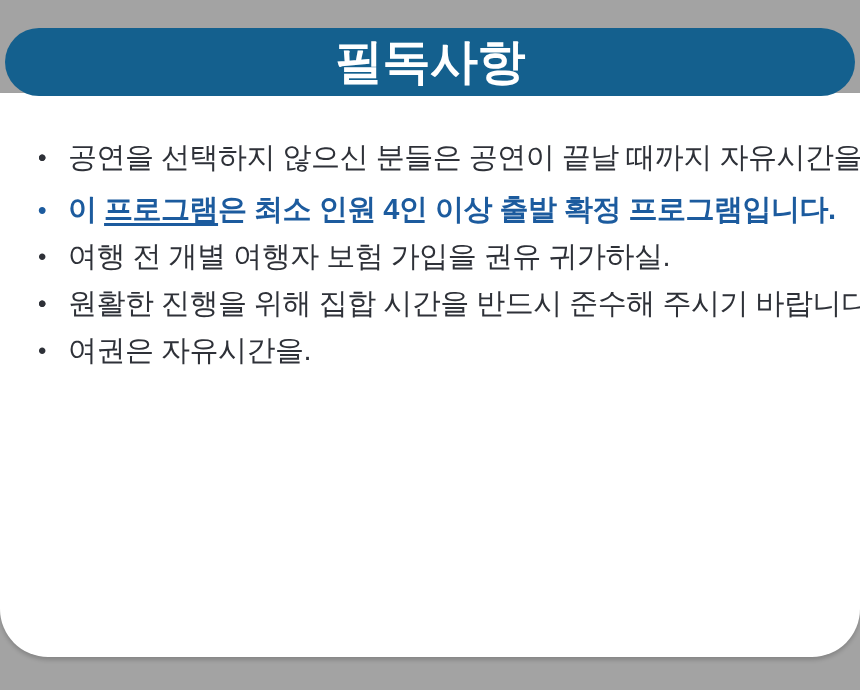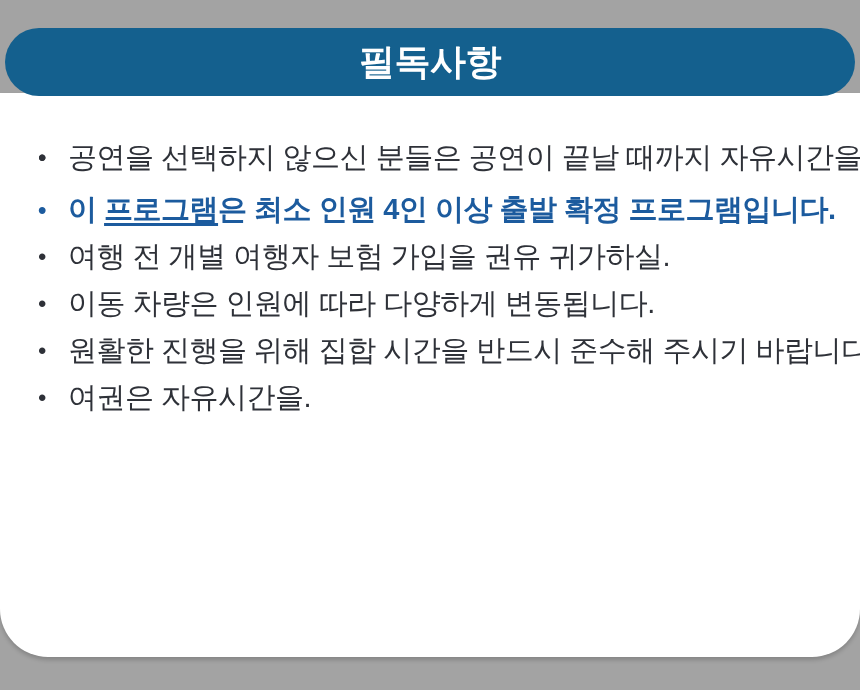--- a/index.html
+++ b/index.html
@@ -37,21 +37,21 @@
     height: 68px;
     background: #14608e;
     border-radius: 34px;
     z-index: 2;
     display: flex;
     align-items: center;
     justify-content: center;
   }
   .header .title {
     color: #ffffff;
-    font-size: 36px;
+    font-size: 48px;
     font-weight: 700;
     letter-spacing: -0.5px;
     line-height: 68px;
   }
   
   .content {
     position: absolute;
     left: 0;
     right: 0;
     top: 0;
@@ -122,21 +122,21 @@
       </div>
 
       <div class="item">
         <div class="line">
           <span class="bullet">•</span><span>여행 전 개별 여행자 보험 가입을 권유 귀가하실.</span>
         </div>
       </div>
 
       <div class="item">
         <div class="line">
-          <span class="bullet">•</span><span>이동 차량은 인원에 따라 다양하게 변동됩니다.</span>
+          <span class="bullet">•</span>
         </div>
       </div>
 
       <div class="item">
         <div class="line">
           <span class="bullet">•</span><span>원활한 진행을 위해 집합 시간을 반드시 준수해 주시기 바랍니다.</span>
         </div>
       </div>
 
       <div class="item">

